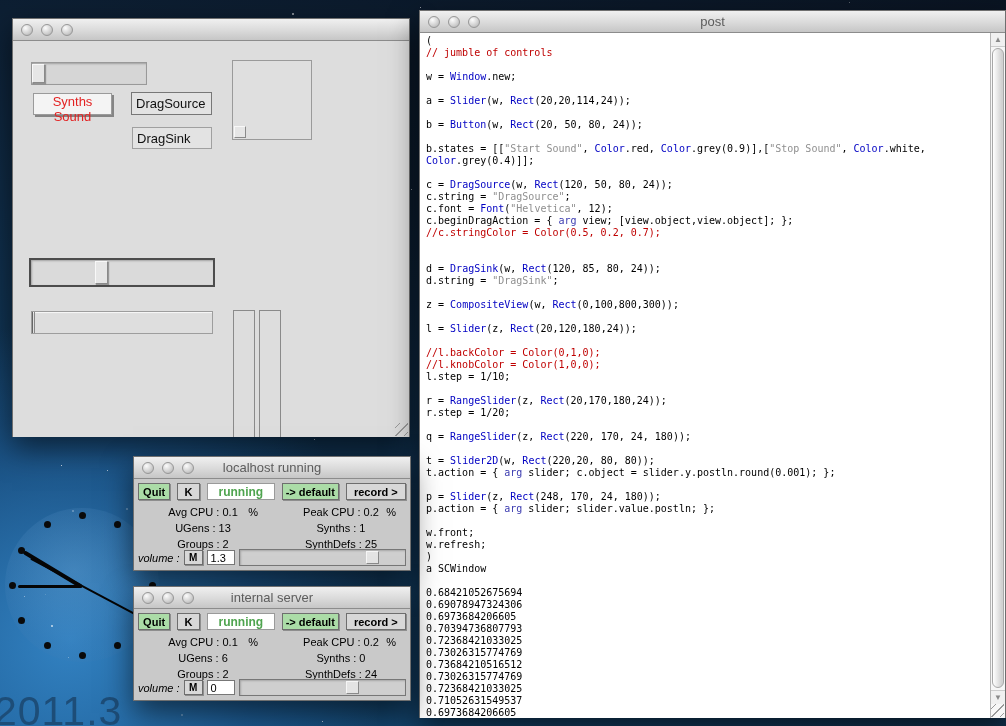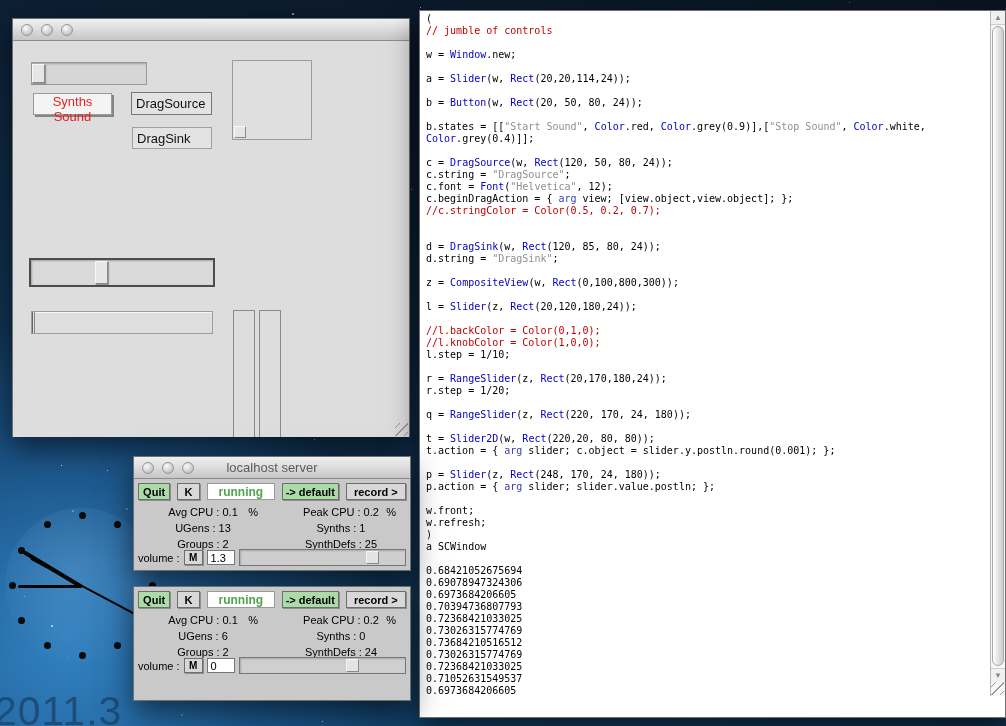--- a/index.html
+++ b/index.html
@@ -99,21 +99,21 @@
      display:flex; align-items:center; justify-content:center; cursor:default; background:#d8d8d8; }
   .sbtn.green { background:#abdca7; }
   .quit-btn { width:33px; } .k-btn { width:23px; }
   .status-box { width:70px; height:17px; background:#fff; border:1px solid #9a9a9a;
      color:#4fa44f; font-weight:bold; font-size:12px; display:flex; align-items:center; justify-content:center; }
   .default-btn { width:58px; } .record-btn { width:62px; }
   .stats { margin-top:6px; display:grid; grid-template-columns:1fr 1fr; row-gap:4px; }
   .stat-cell { position:relative; text-align:center; }
   .stat-unit { position:absolute; right:14px; top:0; }
   .vol-row { position:absolute; left:4px; right:4px; bottom:5px; height:17px; display:flex; align-items:center; gap:4px; }
-  .vol-label { font-size:11px; }
+  .vol-label { font-size:11px;font-style:italic; }
   .m-btn { width:19px; height:15px; border:1px solid #6e6e6e; box-shadow:1px 1px 0 #8e8e8e;
      background:#d8d8d8; font-size:10px; font-weight:bold; display:flex; align-items:center; justify-content:center; }
   .vol-value { width:28px; height:15px; background:#fff; border:1px solid #777; font-size:11px;
      display:flex; align-items:center; padding-left:3px; }
   .vol-slider { position:relative; flex:1; height:17px; border:1px solid #777; background:#cfcfcf;
      box-shadow:inset 1px 1px 2px rgba(0,0,0,0.2); }
   .vol-knob { position:absolute; top:1px; bottom:1px; width:13px; background:#e4e4e4;
      border:1px solid #8a8a8a; border-top-color:#f6f6f6; border-left-color:#f6f6f6; }
 </style>
 </head>
@@ -299,39 +299,47 @@
     <div class="rangeslider">
       <span class="range-thumb"></span>
     </div>
     <div class="vslider vq"></div>
     <div class="vslider vp"></div>
     <div class="resize-corner"></div>
   </div>
 </div>
 
 <div class="window post-win">
+  <div class="titlebar">
+    <div class="traffic">
+      <span class="light"></span>
+      <span class="light"></span>
+      <span class="light"></span>
+    </div>
+    <div class="title">post</div>
+  </div>
   <div class="post-body">
     <div class="code" id="post-code"><div class="code-line"><span style="color: rgb(0, 0, 0);">(</span></div><div class="code-line"><span style="color: rgb(191, 0, 0);">// jumble of controls</span></div><div class="code-line">&nbsp;</div><div class="code-line"><span style="color: rgb(0, 0, 0);">w = </span><span style="color: rgb(0, 0, 195);">Window</span><span style="color: rgb(0, 0, 0);">.new;</span></div><div class="code-line">&nbsp;</div><div class="code-line"><span style="color: rgb(0, 0, 0);">a = </span><span style="color: rgb(0, 0, 195);">Slider</span><span style="color: rgb(0, 0, 0);">(w, </span><span style="color: rgb(0, 0, 195);">Rect</span><span style="color: rgb(0, 0, 0);">(20,20,114,24));</span></div><div class="code-line">&nbsp;</div><div class="code-line"><span style="color: rgb(0, 0, 0);">b = </span><span style="color: rgb(0, 0, 195);">Button</span><span style="color: rgb(0, 0, 0);">(w, </span><span style="color: rgb(0, 0, 195);">Rect</span><span style="color: rgb(0, 0, 0);">(20, 50, 80, 24));</span></div><div class="code-line">&nbsp;</div><div class="code-line"><span style="color: rgb(0, 0, 0);">b.states = [[</span><span style="color: rgb(143, 143, 143);">"Start Sound"</span><span style="color: rgb(0, 0, 0);">, </span><span style="color: rgb(0, 0, 195);">Color</span><span style="color: rgb(0, 0, 0);">.red, </span><span style="color: rgb(0, 0, 195);">Color</span><span style="color: rgb(0, 0, 0);">.grey(0.9)],[</span><span style="color: rgb(143, 143, 143);">"Stop Sound"</span><span style="color: rgb(0, 0, 0);">, </span><span style="color: rgb(0, 0, 195);">Color</span><span style="color: rgb(0, 0, 0);">.white,</span></div><div class="code-line"><span style="color: rgb(0, 0, 195);">Color</span><span style="color: rgb(0, 0, 0);">.grey(0.4)]];</span></div><div class="code-line">&nbsp;</div><div class="code-line"><span style="color: rgb(0, 0, 0);">c = </span><span style="color: rgb(0, 0, 195);">DragSource</span><span style="color: rgb(0, 0, 0);">(w, </span><span style="color: rgb(0, 0, 195);">Rect</span><span style="color: rgb(0, 0, 0);">(120, 50, 80, 24));</span></div><div class="code-line"><span style="color: rgb(0, 0, 0);">c.string = </span><span style="color: rgb(143, 143, 143);">"DragSource"</span><span style="color: rgb(0, 0, 0);">;</span></div><div class="code-line"><span style="color: rgb(0, 0, 0);">c.font = </span><span style="color: rgb(0, 0, 195);">Font</span><span style="color: rgb(0, 0, 0);">(</span><span style="color: rgb(143, 143, 143);">"Helvetica"</span><span style="color: rgb(0, 0, 0);">, 12);</span></div><div class="code-line"><span style="color: rgb(0, 0, 0);">c.beginDragAction = { </span><span style="color: rgb(59, 59, 176);">arg</span><span style="color: rgb(0, 0, 0);"> view; [view.object,view.object]; };</span></div><div class="code-line"><span style="color: rgb(191, 0, 0);">//c.stringColor = Color(0.5, 0.2, 0.7);</span></div><div class="code-line">&nbsp;</div><div class="code-line">&nbsp;</div><div class="code-line"><span style="color: rgb(0, 0, 0);">d = </span><span style="color: rgb(0, 0, 195);">DragSink</span><span style="color: rgb(0, 0, 0);">(w, </span><span style="color: rgb(0, 0, 195);">Rect</span><span style="color: rgb(0, 0, 0);">(120, 85, 80, 24));</span></div><div class="code-line"><span style="color: rgb(0, 0, 0);">d.string = </span><span style="color: rgb(143, 143, 143);">"DragSink"</span><span style="color: rgb(0, 0, 0);">;</span></div><div class="code-line">&nbsp;</div><div class="code-line"><span style="color: rgb(0, 0, 0);">z = </span><span style="color: rgb(0, 0, 195);">CompositeView</span><span style="color: rgb(0, 0, 0);">(w, </span><span style="color: rgb(0, 0, 195);">Rect</span><span style="color: rgb(0, 0, 0);">(0,100,800,300));</span></div><div class="code-line">&nbsp;</div><div class="code-line"><span style="color: rgb(0, 0, 0);">l = </span><span style="color: rgb(0, 0, 195);">Slider</span><span style="color: rgb(0, 0, 0);">(z, </span><span style="color: rgb(0, 0, 195);">Rect</span><span style="color: rgb(0, 0, 0);">(20,120,180,24));</span></div><div class="code-line">&nbsp;</div><div class="code-line"><span style="color: rgb(191, 0, 0);">//l.backColor = Color(0,1,0);</span></div><div class="code-line"><span style="color: rgb(191, 0, 0);">//l.knobColor = Color(1,0,0);</span></div><div class="code-line"><span style="color: rgb(0, 0, 0);">l.step = 1/10;</span></div><div class="code-line">&nbsp;</div><div class="code-line"><span style="color: rgb(0, 0, 0);">r = </span><span style="color: rgb(0, 0, 195);">RangeSlider</span><span style="color: rgb(0, 0, 0);">(z, </span><span style="color: rgb(0, 0, 195);">Rect</span><span style="color: rgb(0, 0, 0);">(20,170,180,24));</span></div><div class="code-line"><span style="color: rgb(0, 0, 0);">r.step = 1/20;</span></div><div class="code-line">&nbsp;</div><div class="code-line"><span style="color: rgb(0, 0, 0);">q = </span><span style="color: rgb(0, 0, 195);">RangeSlider</span><span style="color: rgb(0, 0, 0);">(z, </span><span style="color: rgb(0, 0, 195);">Rect</span><span style="color: rgb(0, 0, 0);">(220, 170, 24, 180));</span></div><div class="code-line">&nbsp;</div><div class="code-line"><span style="color: rgb(0, 0, 0);">t = </span><span style="color: rgb(0, 0, 195);">Slider2D</span><span style="color: rgb(0, 0, 0);">(w, </span><span style="color: rgb(0, 0, 195);">Rect</span><span style="color: rgb(0, 0, 0);">(220,20, 80, 80));</span></div><div class="code-line"><span style="color: rgb(0, 0, 0);">t.action = { </span><span style="color: rgb(59, 59, 176);">arg</span><span style="color: rgb(0, 0, 0);"> slider; c.object = slider.y.postln.round(0.001); };</span></div><div class="code-line">&nbsp;</div><div class="code-line"><span style="color: rgb(0, 0, 0);">p = </span><span style="color: rgb(0, 0, 195);">Slider</span><span style="color: rgb(0, 0, 0);">(z, </span><span style="color: rgb(0, 0, 195);">Rect</span><span style="color: rgb(0, 0, 0);">(248, 170, 24, 180));</span></div><div class="code-line"><span style="color: rgb(0, 0, 0);">p.action = { </span><span style="color: rgb(59, 59, 176);">arg</span><span style="color: rgb(0, 0, 0);"> slider; slider.value.postln; };</span></div><div class="code-line">&nbsp;</div><div class="code-line"><span style="color: rgb(0, 0, 0);">w.front;</span></div><div class="code-line"><span style="color: rgb(0, 0, 0);">w.refresh;</span></div><div class="code-line"><span style="color: rgb(0, 0, 0);">)</span></div><div class="code-line"><span style="color: rgb(0, 0, 0);">a SCWindow</span></div><div class="code-line">&nbsp;</div><div class="code-line"><span style="color: rgb(0, 0, 0);">0.68421052675694</span></div><div class="code-line"><span style="color: rgb(0, 0, 0);">0.69078947324306</span></div><div class="code-line"><span style="color: rgb(0, 0, 0);">0.6973684206605</span></div><div class="code-line"><span style="color: rgb(0, 0, 0);">0.70394736807793</span></div><div class="code-line"><span style="color: rgb(0, 0, 0);">0.72368421033025</span></div><div class="code-line"><span style="color: rgb(0, 0, 0);">0.73026315774769</span></div><div class="code-line"><span style="color: rgb(0, 0, 0);">0.73684210516512</span></div><div class="code-line"><span style="color: rgb(0, 0, 0);">0.73026315774769</span></div><div class="code-line"><span style="color: rgb(0, 0, 0);">0.72368421033025</span></div><div class="code-line"><span style="color: rgb(0, 0, 0);">0.71052631549537</span></div><div class="code-line"><span style="color: rgb(0, 0, 0);">0.6973684206605</span></div></div>
     <div class="scrollbar">
       <div class="sb-arrow sb-up">▲</div>
       <div class="sb-thumb"></div>
       <div class="sb-arrow sb-down">▼</div>
     </div>
     <div class="resize-corner"></div>
   </div>
 </div>
 
 <div class="window server-win localhost-win">
   <div class="titlebar">
     <div class="traffic">
       <span class="light"></span>
       <span class="light"></span>
       <span class="light"></span>
     </div>
-    <div class="title">localhost server</div>
+    <div class="title">localhost running</div>
   </div>
   <div class="server-body">
     <div class="btn-row">
       <button class="sbtn green quit-btn">Quit</button>
       <button class="sbtn k-btn">K</button>
       <div class="status-box">running</div>
       <button class="sbtn green default-btn">-&gt; default</button>
       <button class="sbtn record-btn">record &gt;</button>
     </div>
     <div class="stats">
@@ -347,20 +355,28 @@
       <button class="m-btn">M</button>
       <div class="vol-value">1.3</div>
       <div class="vol-slider">
         <span class="vol-knob" style="left: calc(83% - 10.79px);"></span>
       </div>
     </div>
   </div>
 </div>
 
 <div class="window server-win internal-win">
+  <div class="titlebar">
+    <div class="traffic">
+      <span class="light"></span>
+      <span class="light"></span>
+      <span class="light"></span>
+    </div>
+    <div class="title">internal server</div>
+  </div>
   <div class="server-body">
     <div class="btn-row">
       <button class="sbtn green quit-btn">Quit</button>
       <button class="sbtn k-btn">K</button>
       <div class="status-box">running</div>
       <button class="sbtn green default-btn">-&gt; default</button>
       <button class="sbtn record-btn">record &gt;</button>
     </div>
     <div class="stats">
       <div class="stat-cell"><span>Avg CPU : 0.1</span><span class="stat-unit">%</span></div>

